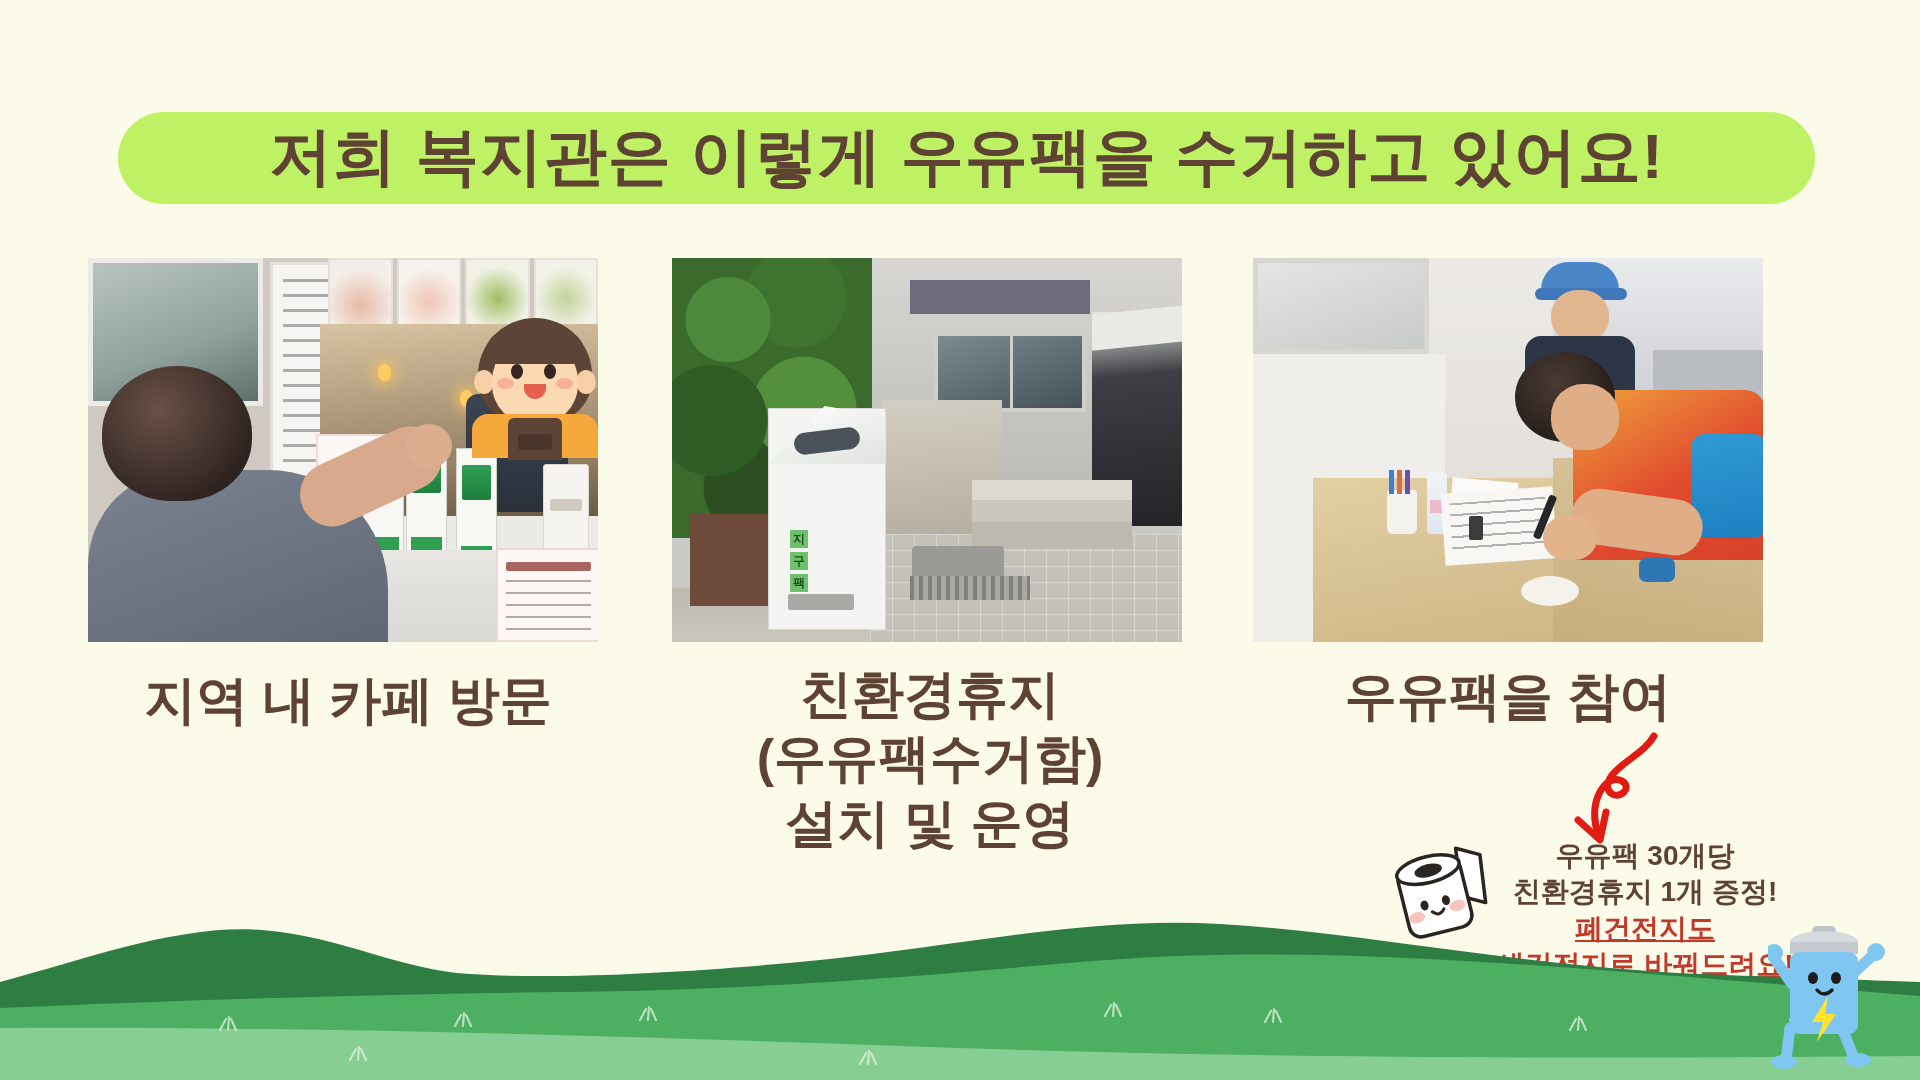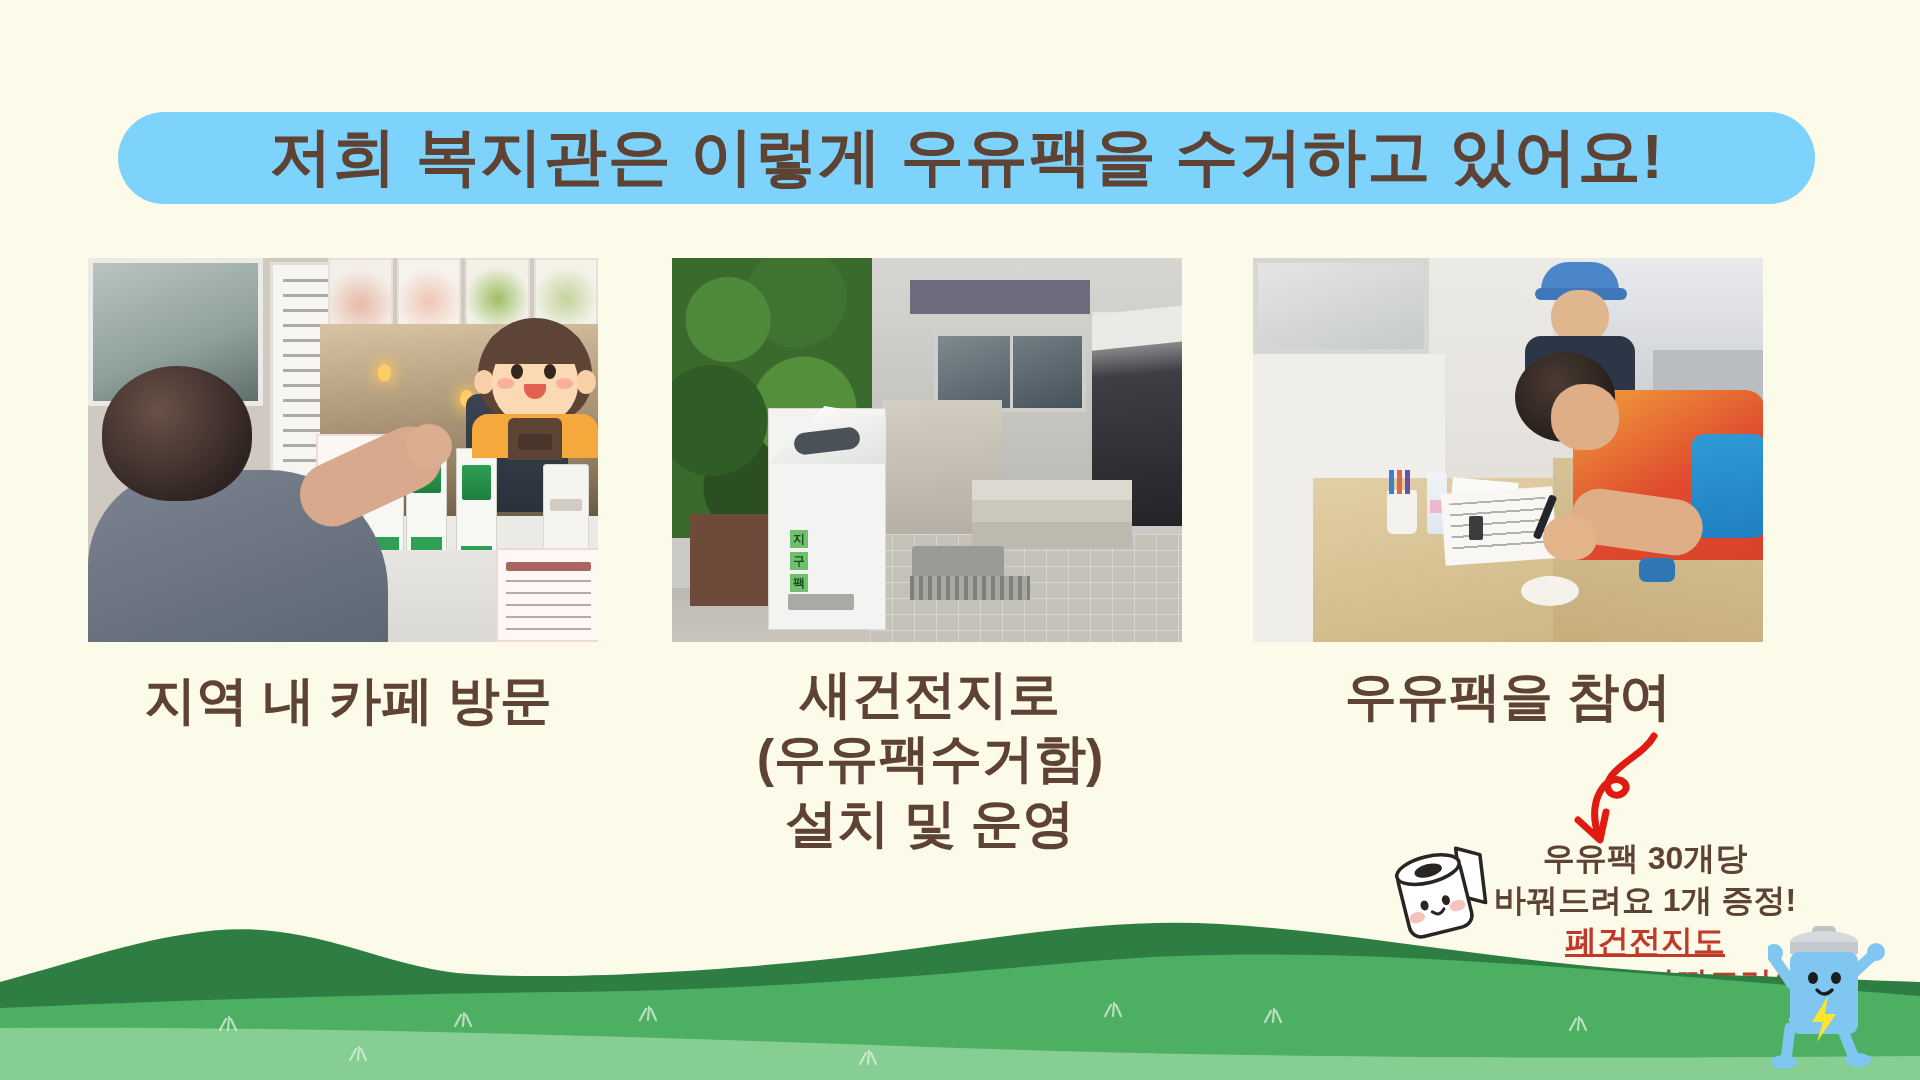--- a/index.html
+++ b/index.html
@@ -8,21 +8,21 @@
     overflow: hidden;
     font-family: "Liberation Sans", sans-serif;
   }
   body { background: #FCFAE8; position: relative; }
 
   
   #title-banner {
     position: absolute;
     left: 118px; top: 112px;
     width: 1697px; height: 92px;
-    background: #7dd3fc;
+    background: #bef264;
     border-radius: 46px;
     display: flex; align-items: center; justify-content: center;
   }
   #title-text {
     font-size: 63px;
     font-weight: 700;
     color: #5E4233;
     letter-spacing: 1px;
     white-space: nowrap;
     line-height: 1;
@@ -250,21 +250,21 @@
   #caption-1{ left:68px;  top:668px; width:560px; }
   #caption-2{ left:660px; top:662px; width:540px; }
   #caption-3{ left:1246px;top:664px; width:524px; }
 
   
   #red-arrow{ position:absolute; left:1548px; top:728px; width:160px; height:136px; }
 
   
   #tp-icon{ position:absolute; left:1383px; top:843px; width:118px; height:108px; }
   #promo{ position:absolute; left:1430px; top:838px; width:430px; text-align:center; }
-  .promo-line{ color:#5E4233; font-size:32px; font-weight:700; line-height:1.30; white-space:nowrap; }
+  .promo-line{ color:#5E4233; font-size:28px; font-weight:700; line-height:1.30; white-space:nowrap; }
   .promo-line.red{ color:#c0392b;text-decoration:underline; }
 
   
   #hills{ position:absolute; left:0; bottom:0; width:1920px; height:180px; }
 
   
   #battery{ position:absolute; left:1768px; top:922px; width:128px; height:150px; }
 </style>
 </head>
 <body>
@@ -369,21 +369,21 @@
   <div class="ph-layer p3-sleeve"></div>
   <div class="ph-layer p3-manB-head"></div>
   <div class="ph-layer p3-manB-face"></div>
   <div class="ph-layer p3-armB"></div>
   <div class="ph-layer p3-handB"></div>
   <div class="ph-layer p3-pen"></div>
   <div class="ph-layer p3-watch"></div>
 </div>
 
 <div class="caption" id="caption-1">지역 내 카페 방문</div>
-<div class="caption" id="caption-2">새건전지로
+<div class="caption" id="caption-2">친환경휴지
 (우유팩수거함)
 설치 및 운영</div>
 <div class="caption" id="caption-3">우유팩을 참여</div>
 
 <svg id="red-arrow" viewBox="0 0 160 136">
   <path d="M106 8 C 96 26, 72 34, 62 50 C 54 64, 68 72, 76 64 C 84 56, 68 44, 56 58 C 46 70, 44 88, 50 106" stroke="#E01B12" stroke-width="7" fill="none" stroke-linecap="round"></path>
   <path d="M30 92 L 52 112 L 58 84" stroke="#E01B12" stroke-width="7" fill="none" stroke-linecap="round" stroke-linejoin="round"></path>
 </svg>
 
 <svg id="tp-icon" viewBox="0 0 118 108">
@@ -395,21 +395,21 @@
     <ellipse cx="40" cy="58" rx="4" ry="5" fill="#2A2522"></ellipse>
     <ellipse cx="62" cy="58" rx="4" ry="5" fill="#2A2522"></ellipse>
     <path d="M46 66 Q52 73 58 66" stroke="#2A2522" stroke-width="3" fill="none" stroke-linecap="round"></path>
     <ellipse cx="30" cy="68" rx="8" ry="5.5" fill="#F7C3BC"></ellipse>
     <ellipse cx="72" cy="66" rx="8" ry="5.5" fill="#F7C3BC"></ellipse>
   </g>
 </svg>
 
 <div id="promo">
   <div class="promo-line">우유팩 30개당</div>
-  <div class="promo-line">바꿔드려요 1개 증정!</div>
+  <div class="promo-line">친환경휴지 1개 증정!</div>
   <div class="promo-line red">폐건전지도</div>
   <div class="promo-line red">새건전지로 바꿔드려요!</div>
 </div>
 
 <svg id="hills" viewBox="0 0 1920 180" preserveAspectRatio="none">
   <path d="M0 82 C 90 58, 180 24, 262 30 C 340 36, 400 70, 470 74 C 560 80, 700 72, 820 60
            C 960 46, 1090 16, 1220 24 C 1360 32, 1520 66, 1700 74 C 1800 78, 1870 80, 1920 82 L1920 180 L0 180 Z" fill="#2E7D43"></path>
   <path d="M0 108 C 180 100, 380 94, 560 92 C 760 90, 920 76, 1080 62
            C 1260 46, 1450 58, 1650 74 C 1780 84, 1870 92, 1920 96 L1920 180 L0 180 Z" fill="#4CAF62"></path>
   <path d="M0 128 C 300 126, 620 136, 900 146 C 1180 156, 1460 160, 1920 156 L1920 180 L0 180 Z" fill="#87CE92"></path>

